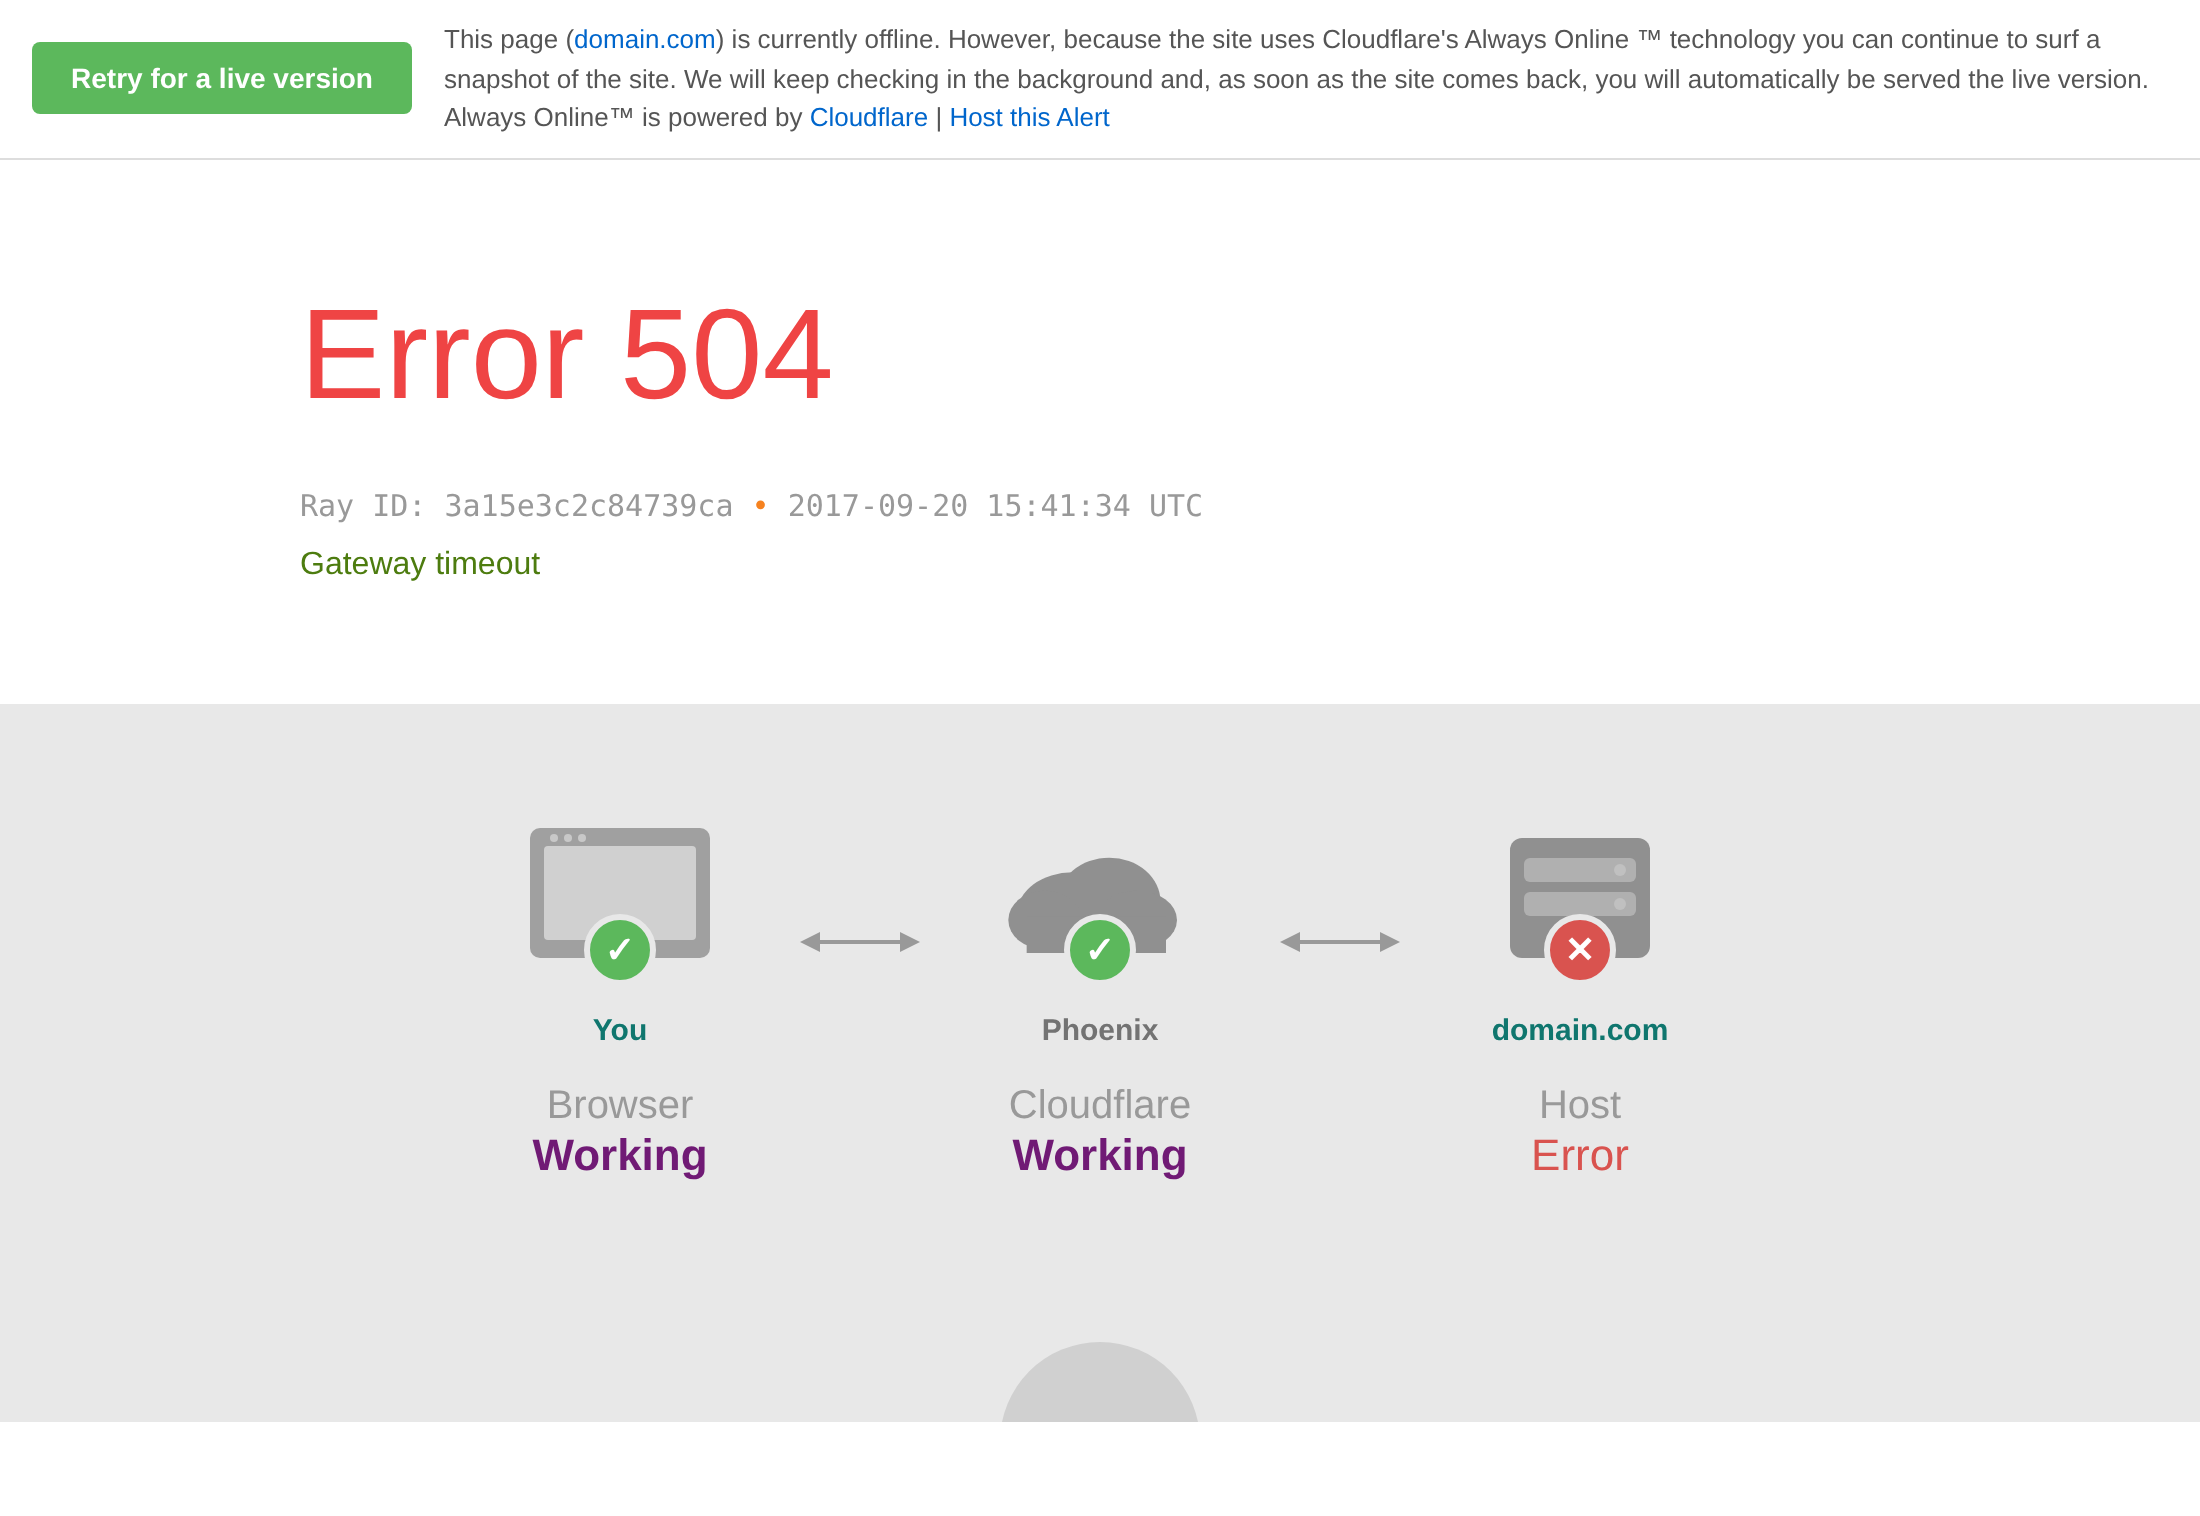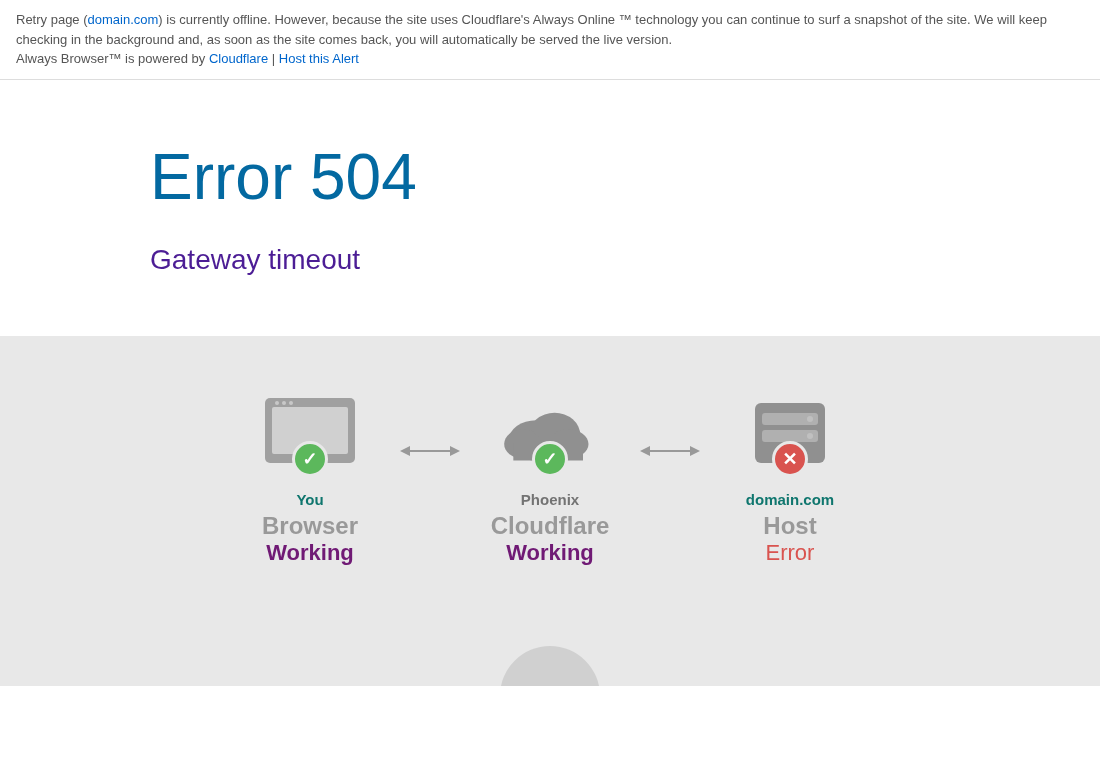--- a/index.html
+++ b/index.html
@@ -34,34 +34,34 @@
     #banner-text a { color: #0066cc; text-decoration: none; }
 
     
     #main-section {
       background: #fff;
       padding: 60px 0 60px 150px;
     }
     #error-title {
       font-size: 64px;
       font-weight: 300;
-      color: #0369a1;
+      color: #ef4444;
       margin-bottom: 30px;
     }
     #ray-id {
       font-family: monospace;
       font-size: 15px;
       color: #999;
       margin-bottom: 12px;
     }
     #ray-id .bullet { color: #f6821f; }
     #gateway-text {
-      font-size: 28px;
+      font-size: 16px;
       font-weight: 300;
-      color: #4c1d95;
+      color: #4d7c0f;
     }
 
     
     #diagram-section {
       background: #e8e8e8;
       padding: 50px 0 60px 0;
       display: flex;
       flex-direction: column;
       align-items: center;
     }
@@ -109,24 +109,24 @@
 
     .node-name {
       font-size: 15px;
       font-weight: bold;
       margin-top: 10px;
     }
     .node-name-orange { color: #737373; }
     .node-name-gray { color: #0f766e; }
 
     .node-label {
-      font-size: 24px;
-      font-weight: 700;
+      font-size: 20px;
+      font-weight: 400;
       color: #999;
-      margin-top: 4px;
+      margin-top: 18px;
     }
     .node-status-ok { font-size: 22px; font-weight: bold; color: #701a75; }
     .node-status-err { font-size: 22px; font-weight: normal; color: #d9534f; }
 
     
     .arrow {
       display: flex;
       align-items: center;
       margin: 0 10px;
       margin-bottom: 50px;
@@ -154,29 +154,35 @@
       width: 100px;
       height: 60px;
       background: #d0d0d0;
       border-radius: 50px 50px 0 0;
     }
   </style>
 </head>
 <body>
 
 <div id="top-banner">
+  <button id="retry-btn">Retry for a live version</button>
   <div id="banner-text">
-    <span>Retry page (</span><a href="#">domain.com</a><span>) is currently offline. However, because the site uses Cloudflare's Always Online ™ technology you can continue to surf a snapshot of the site. We will keep checking in the background and, as soon as the site comes back, you will automatically be served the live version.</span>
+    <span>This page (</span><a href="#">domain.com</a><span>) is currently offline. However, because the site uses Cloudflare's Always Online ™ technology you can continue to surf a snapshot of the site. We will keep checking in the background and, as soon as the site comes back, you will automatically be served the live version.</span>
     <br>
-    <span>Always Browser™ is powered by </span><a href="#">Cloudflare</a><span> | </span><a href="#">Host this Alert</a>
+    <span>Always Online™ is powered by </span><a href="#">Cloudflare</a><span> | </span><a href="#">Host this Alert</a>
   </div>
 </div>
 
 <div id="main-section">
   <h1 id="error-title">Error 504</h1>
+  <div id="ray-id">
+    <span>Ray ID: 3a15e3c2c84739ca</span>
+    <span class="bullet"> • </span>
+    <span>2017-09-20 15:41:34 UTC</span>
+  </div>
   <div id="gateway-text">Gateway timeout</div>
 </div>
 
 <div id="diagram-section">
   <div id="diagram-row">
 
     <div class="node">
       <div class="node-icon-wrap">
 
         <svg width="100" height="80" viewBox="0 0 100 80">

